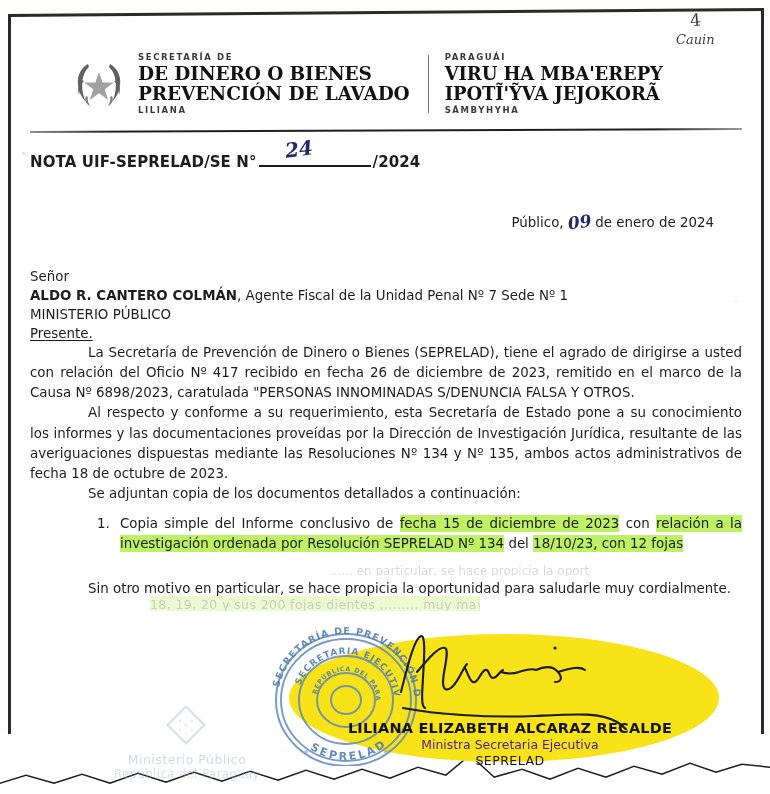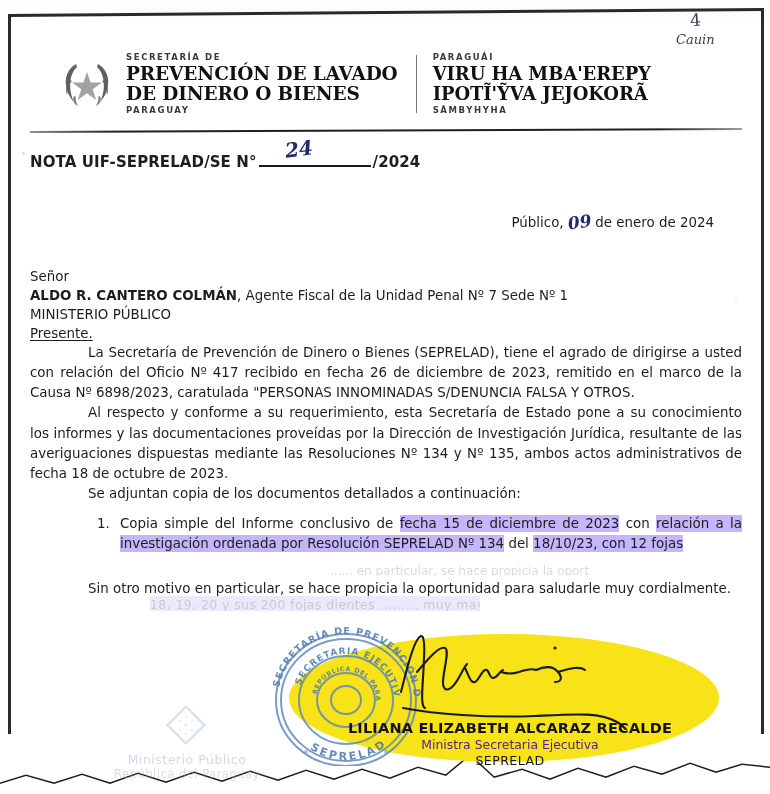--- a/index.html
+++ b/index.html
@@ -27,21 +27,21 @@
   }
   
   .torn{
     position:absolute;left:0;bottom:0;width:770px;height:60px;
     background:#ffffff;
   }
   .torn svg{display:block;width:770px;height:60px;}
 
   
   .letterhead{
-    position:absolute;left:58px;top:48px;width:640px;height:72px;
+    position:absolute;left:70px;top:48px;width:640px;height:72px;
     display:flex;align-items:center;
   }
   .crest{width:58px;height:56px;flex:0 0 58px;margin-right:10px;opacity:.82;}
   .crest svg{display:block;}
   .lh-es{flex:0 0 auto;padding-right:18px;}
   .lh-divider{
     width:1px;background:#4a4a4a;height:58px;margin:0 16px 0 0;flex:0 0 1px;opacity:.75;
   }
   .lh-gn{flex:0 0 auto;}
   .lh-sup{
@@ -102,21 +102,21 @@
 
   p.para{
     margin:0 0 0 0;text-align:justify;text-indent:58px;
     font-size:13.4px;line-height:1.5;
   }
 
   ol.items{
     margin:10px 0 0 0;padding:0 0 0 84px;font-size:13.4px;line-height:1.46;
   }
   ol.items li{text-align:justify;padding-left:6px;}
-  .hl{background:#c4b5fd;box-decoration-break:clone;-webkit-box-decoration-break:clone;padding:1px 0;}
+  .hl{background:#bef264;box-decoration-break:clone;-webkit-box-decoration-break:clone;padding:1px 0;}
 
   p.closing{
     margin:26px 0 0 0;text-align:justify;text-indent:58px;
     font-size:13.4px;line-height:1.55;position:relative;z-index:4;
   }
 
   
   .ghost{
     position:absolute;left:150px;top:596px;width:330px;height:13px;
     opacity:.30;font-size:12.5px;color:#55524a;white-space:nowrap;
@@ -218,23 +218,23 @@
           <path d="M46 24 C50 28,51 34,49 39 C48 33,47 28,44 25 Z" opacity=".8"></path>
           <path d="M16 40 C14 44,16 48,20 50 C18 46,17 43,18 41 Z" opacity=".8"></path>
           <path d="M42 40 C44 44,42 48,38 50 C40 46,41 43,40 41 Z" opacity=".8"></path>
           <path d="M29 16 l3.6 10.6 11.2 0 -9.1 6.6 3.5 10.7 -9.2-6.6 -9.2 6.6 3.5-10.7 -9.1-6.6 11.2 0 Z" fill="#8e8e8e"></path>
         </g>
       </svg>
     </div>
 
     <div class="lh-es">
       <div class="lh-sup">SECRETARÍA DE</div>
+      <div class="lh-main">DE DINERO O BIENES</div>
       <div class="lh-main">PREVENCIÓN DE LAVADO</div>
-      <div class="lh-main">DE DINERO O BIENES</div>
-      <div class="lh-sub">PARAGUAY</div>
+      <div class="lh-sub">LILIANA</div>
     </div>
 
     <div class="lh-divider"></div>
 
     <div class="lh-gn">
       <div class="lh-sup">PARAGUÁI</div>
       <div class="lh-main gn">VIRU HA MBA'EREPY</div>
       <div class="lh-main gn">IPOTĨ'ỸVA JEJOKORÃ</div>
       <div class="lh-sub">SÃMBYHYHA</div>
     </div>

